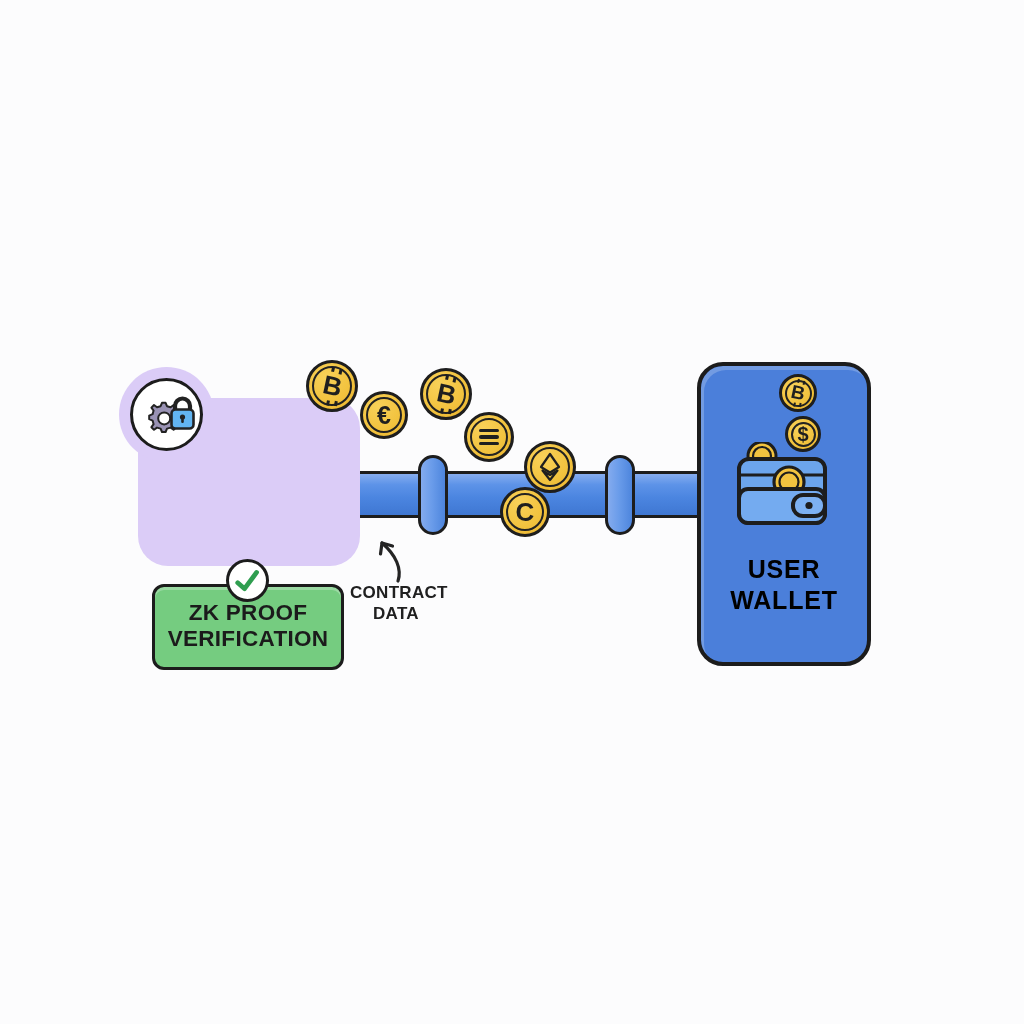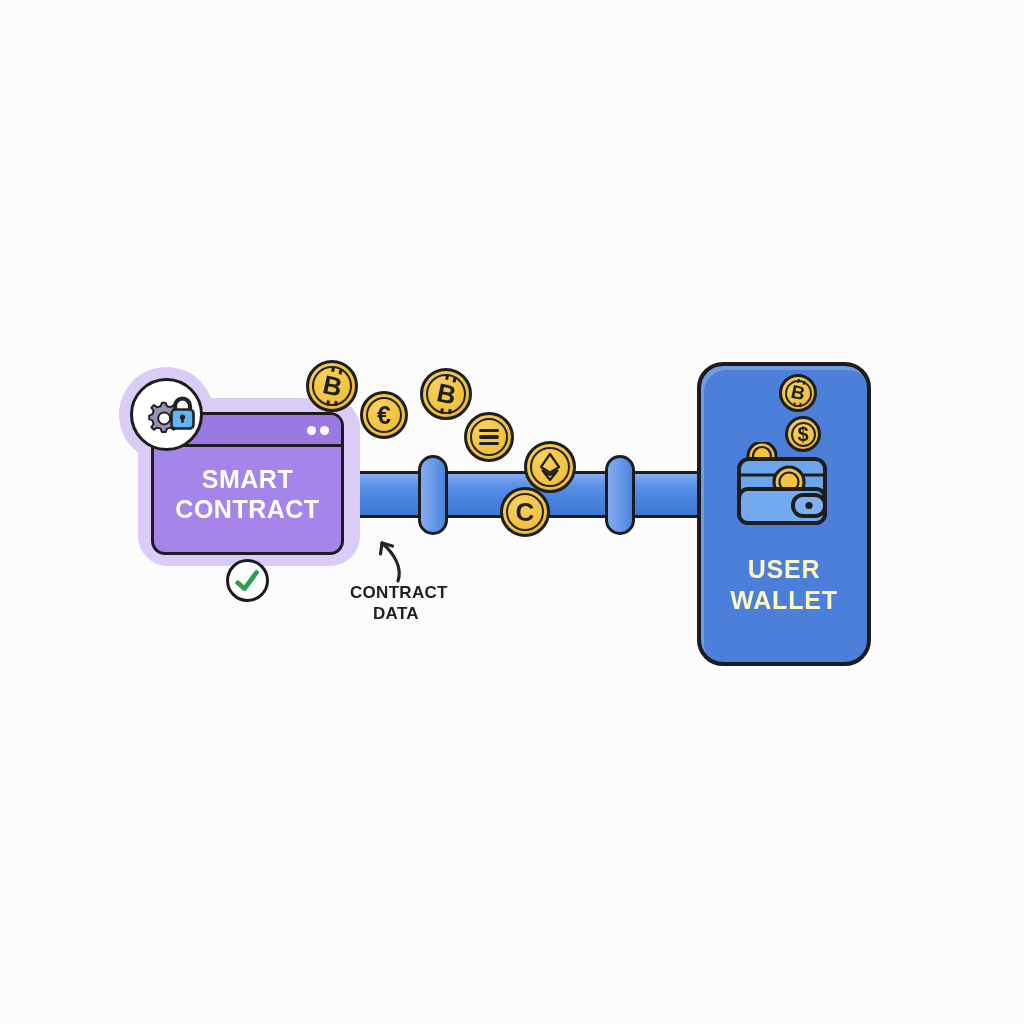--- a/index.html
+++ b/index.html
@@ -88,59 +88,53 @@
     background:radial-gradient(circle at 36% 30%, #f8d159 0%, #f2c33f 55%, #e9b22c 100%);
     display:flex; align-items:center; justify-content:center; }
   .wb-coin .ring { position:absolute; inset:2.5px; border:2.2px solid #222222; border-radius:50%; }
   .wb-coin .sym { position:relative; z-index:1; font-weight:bold; color:#1f1f1f; }
   .wb-c1 { left:78px; top:8px; width:38px; height:38px; }
   .wb-c1 .sym { font-size:19px; transform:rotate(12deg); }
   .wb-c2 { left:84px; top:50px; width:36px; height:36px; }
   .wb-c2 .sym { font-size:20px; }
   .wallet-icon { position:absolute; left:34px; top:76px; }
   .uw-label { position:absolute; top:188px; left:0; width:100%; text-align:center;
-    color:#fef9c3; font-size:25px; line-height:31px; font-weight:bold; letter-spacing:.8px; }
+    color:#000000; font-size:25px; line-height:31px; font-weight:bold; letter-spacing:.8px; }
   .uw-label > div { margin:0 auto; width:130px; }
 </style>
 </head>
 <body>
 
 <div class="canvas">
 
   <div class="pipe"></div>
   <div class="joint j1"></div>
   <div class="joint j2"></div>
 
   <div class="sc-glow"></div>
   <div class="badge-glow"></div>
-  <div class="window">
-    <div class="titlebar">
-      <div class="dots">
-        <span class="dot"></span>
-        <span class="dot"></span>
-      </div>
-    </div>
-    <div class="sc-label">SMART CONTRACT</div>
-  </div>
 
   <div class="badge">
     <svg width="66" height="66" viewBox="0 0 66 66">
       <g>
         <path fill="#9992b4" stroke="#222222" stroke-width="2" stroke-linejoin="round" d="M20 23 l3 2.2 3.6-1 1.4-3.4 3.6 0 1.4 3.4 3.6 1 3-2.2 2.6 2.6 -2.2 3 1 3.6 3.4 1.4 0 3.6 -3.4 1.4 -1 3.6 2.2 3 -2.6 2.6 -3-2.2 -3.6 1 -1.4 3.4 -3.6 0 -1.4-3.4 -3.6-1 -3 2.2 -2.6-2.6 2.2-3 -1-3.6 -3.4-1.4 0-3.6 3.4-1.4 1-3.6 -2.2-3 z"></path>
         <circle cx="30.2" cy="36.4" r="6" fill="#ffffff" stroke="#222222" stroke-width="2"></circle>
       </g>
       <g>
         <path d="M41 29 v-5 a7.5 7.5 0 0 1 15 0 v5" fill="none" stroke="#222222" stroke-width="4.2"></path>
         <rect x="37.5" y="27.5" width="22" height="19" rx="4" fill="#62b5f2" stroke="#222222" stroke-width="2.6"></rect>
         <circle cx="48.5" cy="35" r="2.6" fill="#222222"></circle>
         <rect x="47.2" y="35.5" width="2.6" height="5.5" rx="1.2" fill="#222222"></rect>
       </g>
     </svg>
   </div>
 
+  <div class="greenbox">
+    <div class="zk-label">ZK PROOF VERIFICATION</div>
+  </div>
   <div class="check">
     <svg width="36" height="36" viewBox="0 0 42 42">
       <polyline points="9,23 17,30 31,11" fill="none" stroke="#2f9e50" stroke-width="5.5" stroke-linecap="round" stroke-linejoin="round"></polyline>
     </svg>
   </div>
 
   <svg class="arrow" width="42" height="52" viewBox="0 0 42 52">
     <path d="M30 48 C34 36 28 22 14 10" fill="none" stroke="#242424" stroke-width="3.2" stroke-linecap="round"></path>
     <path d="M14 10 L12.5 21 M14 10 L24.5 13" fill="none" stroke="#242424" stroke-width="3.2" stroke-linecap="round"></path>
   </svg>

